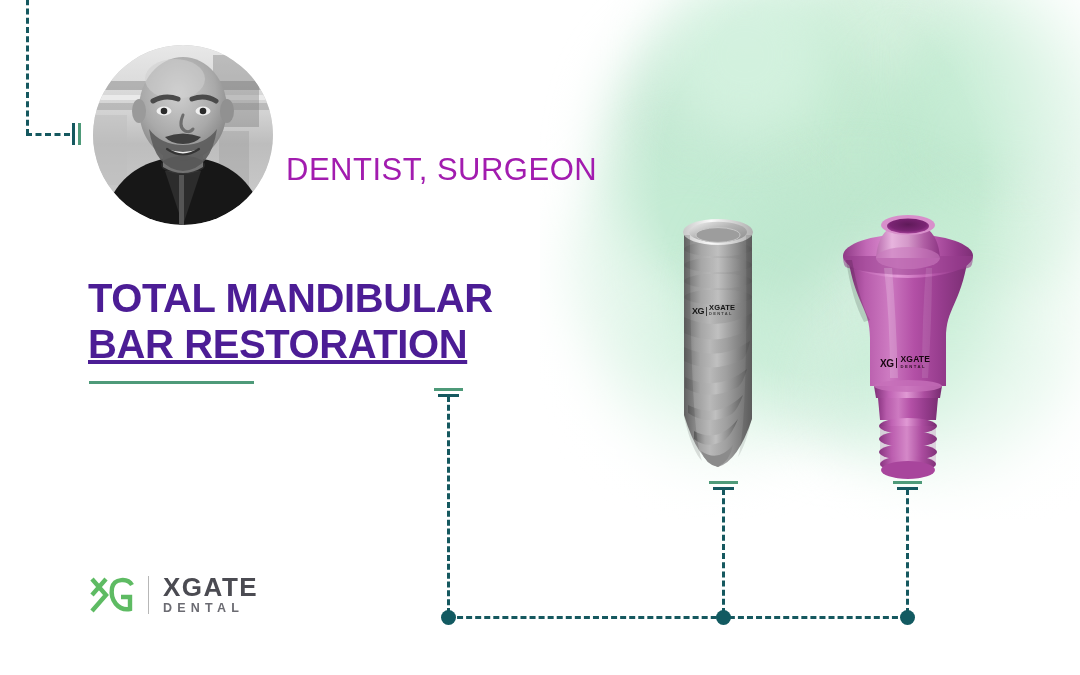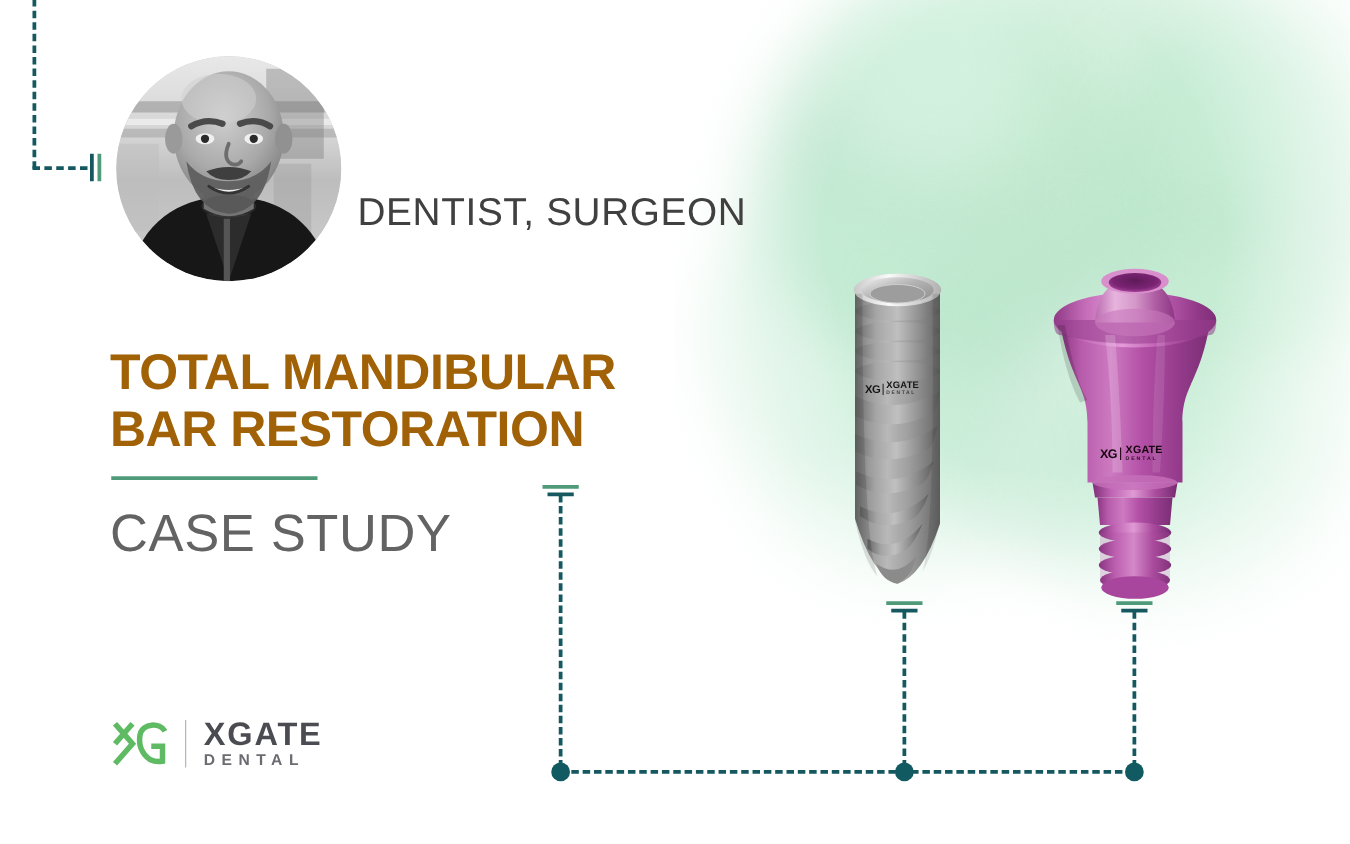--- a/index.html
+++ b/index.html
@@ -41,31 +41,31 @@
   }
   .avatar svg{display:block;width:180px;height:180px;}
 
   .person-name{
     position:absolute;left:286px;top:118px;
     font-size:31px;letter-spacing:.5px;color:#6b6b6b;font-weight:400;
     line-height:36px;white-space:nowrap;
   }
   .person-role{
     position:absolute;left:286px;top:152px;
-    font-size:31px;letter-spacing:.5px;color:#404040;font-weight:400;
+    font-size:31px;letter-spacing:.5px;color:#a21caf;font-weight:400;
     line-height:36px;white-space:nowrap;
   }
 
   
   .title{
     position:absolute;left:88px;top:275px;width:500px;
-    color:#a16207;font-weight:bold;font-size:40px;line-height:46px;
+    color:#4c1d95;font-weight:bold;font-size:40px;line-height:46px;
     letter-spacing:-0.4px;
   }
-  .title .l2{display:block;}
+  .title .l2{display:block;text-decoration:underline;}
   .rule{position:absolute;left:89px;top:381px;width:165px;height:3px;background:#4E9A79;}
   .subtitle{
     position:absolute;left:88px;top:403px;
     font-size:42px;color:#636363;font-weight:400;letter-spacing:0.5px;
   }
 
   
   .brand{position:absolute;left:90px;top:572px;display:flex;align-items:center;height:46px;}
   .brand-mark{width:46px;height:40px;}
   .brand-div{width:1px;height:38px;background:#b7b7b7;margin:0 14px 0 12px;}
@@ -165,21 +165,20 @@
     </svg>
   </div>
 
   <div class="person-role">DENTIST, SURGEON</div>
 
   <div class="title">
     <span>TOTAL MANDIBULAR</span>
     <span class="l2">BAR RESTORATION</span>
   </div>
   <div class="rule"></div>
-  <div class="subtitle">CASE STUDY</div>
 
   <div class="brand">
     <svg class="brand-mark" viewBox="0 0 46 40">
       <path d="M2 4 L16 20 L2 36" stroke="#5EBB63" stroke-width="4.4" fill="none" stroke-linejoin="miter"></path>
       <path d="M16 4 L2 20" stroke="#5EBB63" stroke-width="4.4" fill="none"></path>
       <path d="M42 10 C 38 3, 24 3, 22 13 C 20 25, 28 36, 40 34 L40 22 L31 22" stroke="#5EBB63" stroke-width="4.4" fill="none" stroke-linecap="butt" stroke-linejoin="miter"></path>
     </svg>
     <div class="brand-div"></div>
     <div class="brand-words">
       <div class="brand-top">XGATE</div>

